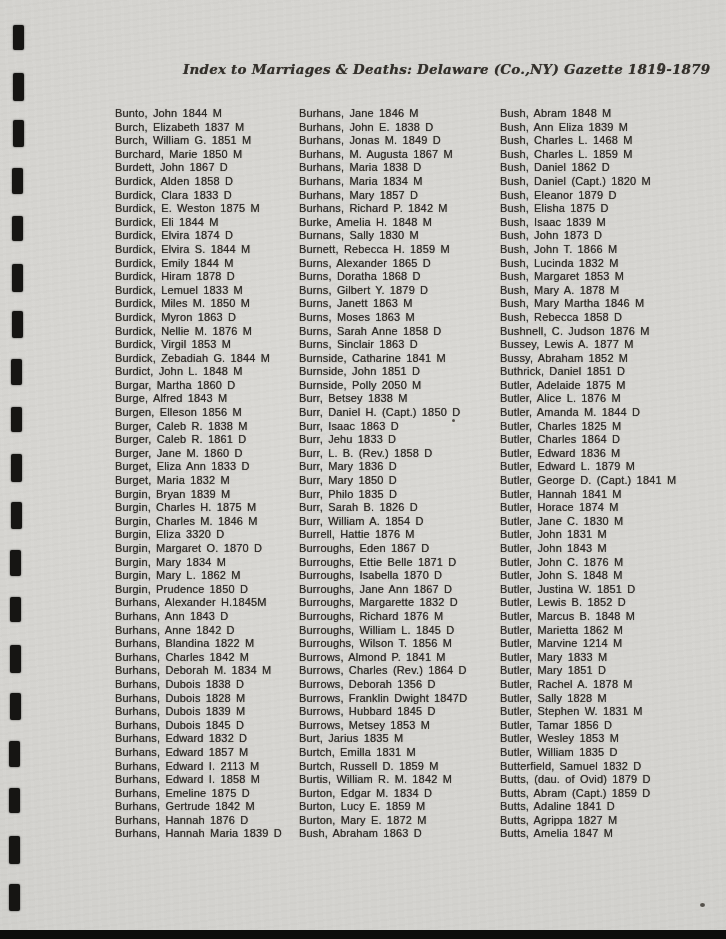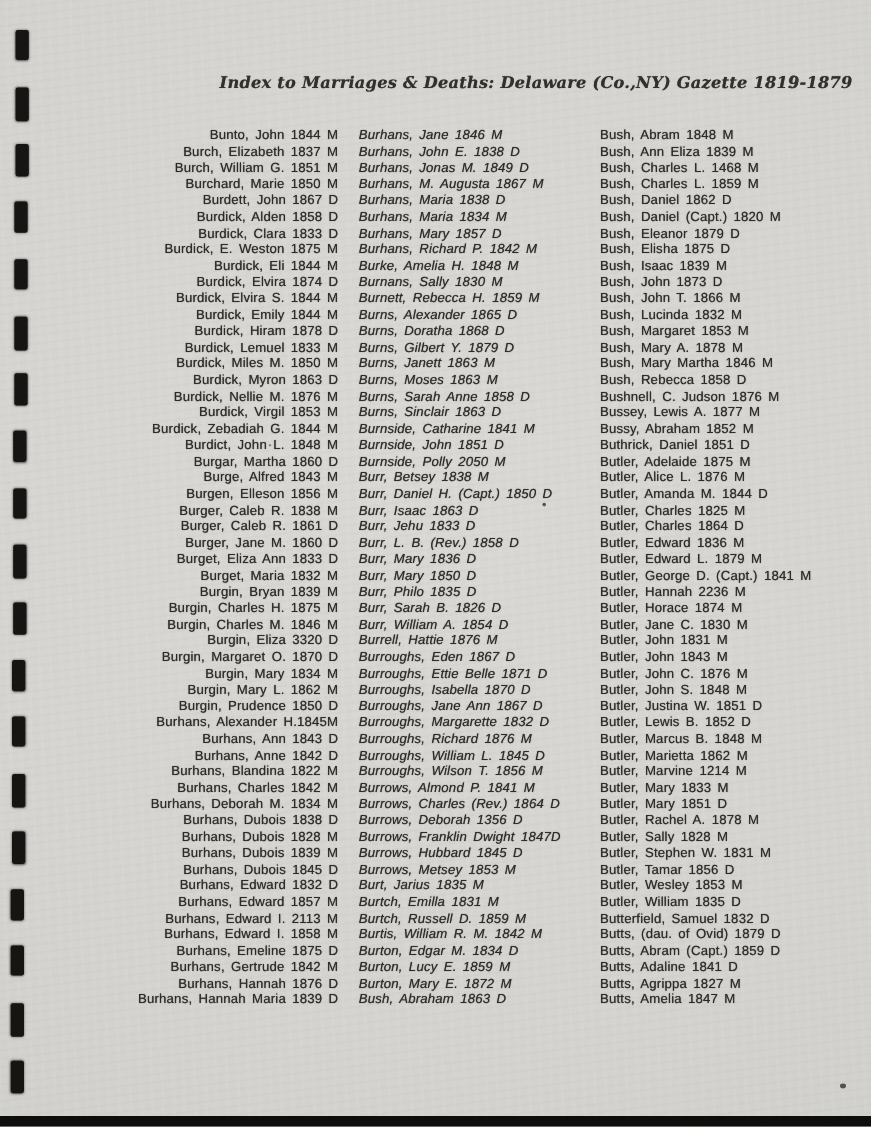--- a/index.html
+++ b/index.html
@@ -81,22 +81,22 @@
     position: absolute;
     top: 0;
     font-size: 11px;
     line-height: 13.6px;
     color: #2f2c28;
     letter-spacing: 0.15px;
     word-spacing: 2px;
     text-shadow: 0 0 0.8px rgba(52,48,44,0.85);
     white-space: nowrap;
   }
-  #column-1 { left: 115px; text-align: right; }
-  #column-2 { left: 299px; font-style: italic; }
+  #column-1 { left: 115px; }
+  #column-2 { left: 299px; }
   #column-3 { left: 500px; }
   .entry { height: 13.6px; }
 
   .scan-speck {
     position: absolute;
     background: #55514b;
     border-radius: 50%;
   }
   #speck-1 { left: 700px; top: 903px; width: 5px; height: 4px; }
   #speck-2 { left: 452px; top: 419px; width: 3px; height: 3px; }
@@ -268,21 +268,21 @@
         <div class="entry">Bussy, Abraham 1852 M</div>
         <div class="entry">Buthrick, Daniel 1851 D</div>
         <div class="entry">Butler, Adelaide 1875 M</div>
         <div class="entry">Butler, Alice L. 1876 M</div>
         <div class="entry">Butler, Amanda M. 1844 D</div>
         <div class="entry">Butler, Charles 1825 M</div>
         <div class="entry">Butler, Charles 1864 D</div>
         <div class="entry">Butler, Edward 1836 M</div>
         <div class="entry">Butler, Edward L. 1879 M</div>
         <div class="entry">Butler, George D. (Capt.) 1841 M</div>
-        <div class="entry">Butler, Hannah 2236 M</div>
+        <div class="entry">Butler, Hannah 1841 M</div>
         <div class="entry">Butler, Horace 1874 M</div>
         <div class="entry">Butler, Jane C. 1830 M</div>
         <div class="entry">Butler, John 1831 M</div>
         <div class="entry">Butler, John 1843 M</div>
         <div class="entry">Butler, John C. 1876 M</div>
         <div class="entry">Butler, John S. 1848 M</div>
         <div class="entry">Butler, Justina W. 1851 D</div>
         <div class="entry">Butler, Lewis B. 1852 D</div>
         <div class="entry">Butler, Marcus B. 1848 M</div>
         <div class="entry">Butler, Marietta 1862 M</div>

